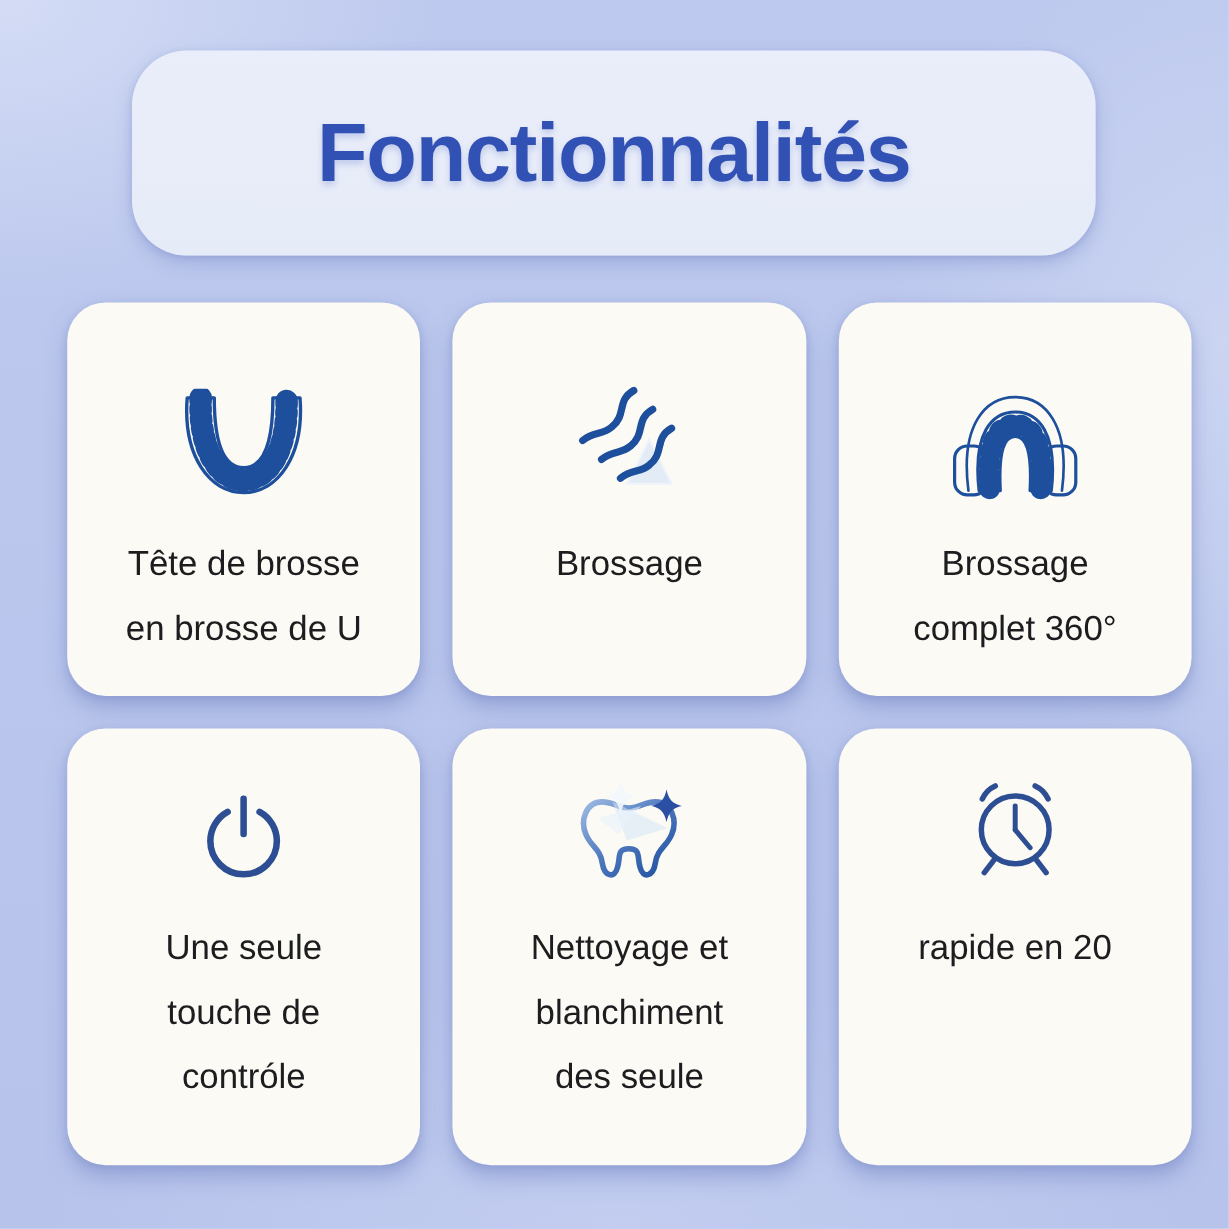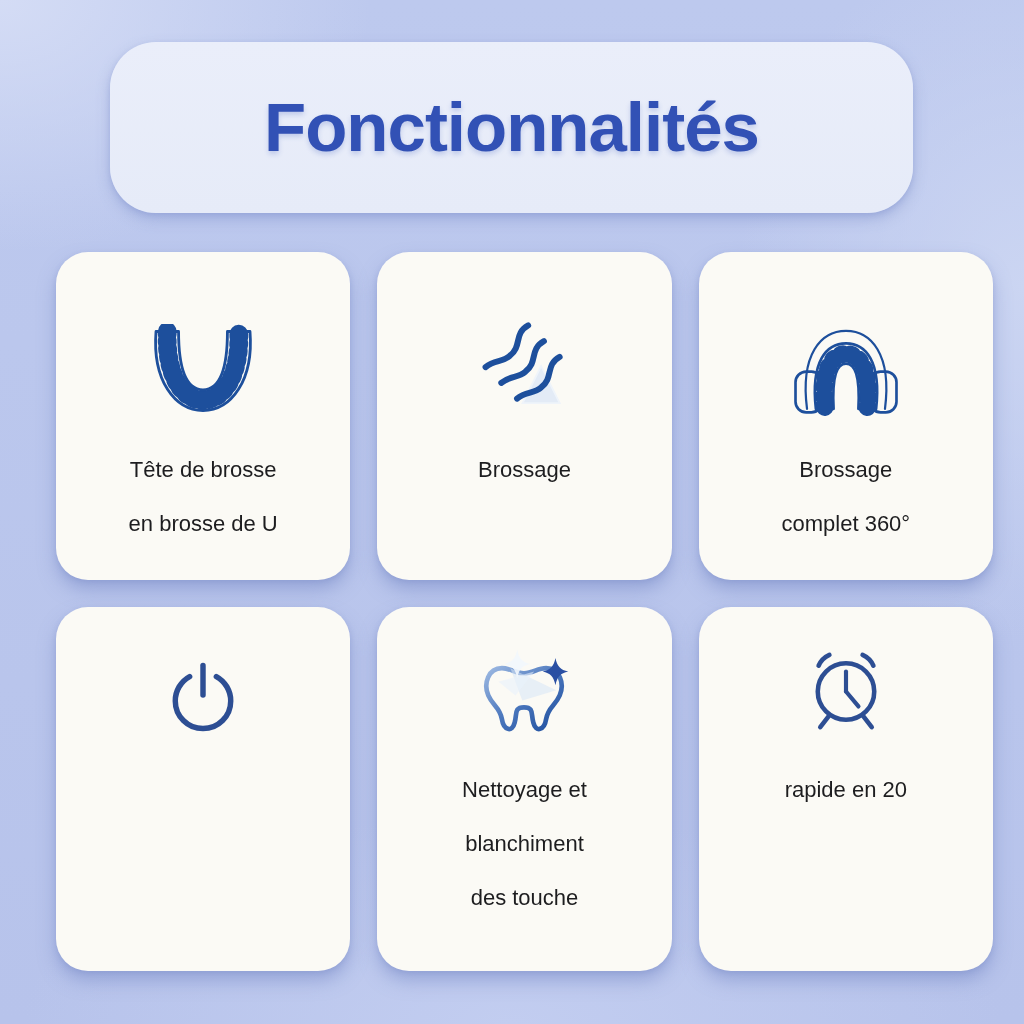--- a/index.html
+++ b/index.html
@@ -35,21 +35,21 @@
   }
   .card{
     background:var(--card-background); border-radius:32px;
     box-shadow:0 10px 17px rgba(118,136,198,.5), 0 2px 5px rgba(118,136,198,.28);
     display:flex; flex-direction:column; align-items:center;
   }
   .iconbox{display:flex; align-items:flex-end; justify-content:center; width:100%;}
   .row1 .iconbox{height:166px;}
   .row2 .iconbox{height:131px;}
   .label{margin-top:25px; text-align:center;}
-  .label div{font-size:22px; line-height:54px; color:var(--card-text);}
+  .label div{font-size:29px; line-height:54px; color:var(--card-text);}
   .ic{stroke:var(--icon-blue); fill:none; stroke-linecap:round; stroke-linejoin:round;}
   .ic-navy{stroke:var(--icon-navy); fill:none; stroke-linecap:round; stroke-linejoin:round;}
 </style>
 </head>
 <body>
 
 <div class="banner">
   <h1 class="title">Fonctionnalités</h1>
 </div>
 
@@ -101,20 +101,25 @@
     </div>
   </div>
 
   <div class="card row2">
     <div class="iconbox">
       <svg width="84" height="86" viewBox="0 0 100 100">
         <circle class="ic-navy" stroke-width="6.5" cx="50" cy="57" r="33" pathLength="100" stroke-dasharray="67 16"></circle>
         <line class="ic-navy" stroke-width="6.5" x1="50" y1="15" x2="50" y2="50"></line>
       </svg>
     </div>
+    <div class="label">
+      <div>Une seule</div>
+      <div>touche de</div>
+      <div>contróle</div>
+    </div>
   </div>
 
   <div class="card row2">
     <div class="iconbox">
       <svg width="102" height="92" viewBox="0 0 120 108">
         <defs>
           <linearGradient id="tg" x1="0" y1="0" x2="1" y2="1">
             <stop offset="0" stop-color="#9db9e2"></stop>
             <stop offset="0.5" stop-color="#4b77bd"></stop>
             <stop offset="1" stop-color="#1e4e9e"></stop>
@@ -123,21 +128,21 @@
         <path d="M34,26 C18,26 12,44 18,58 C23,70 32,72 34,86 C36,99 46,102 49,90 C52,80 48,72 60,72 C72,72 68,80 71,90 C74,102 84,99 86,86 C88,72 97,70 102,58 C108,44 102,26 86,26 C76,26 70,32 60,32 C50,32 44,26 34,26 Z" fill="none" stroke="url(#tg)" stroke-width="5.5" stroke-linejoin="round"></path>
         <polygon points="44,26 98,52 58,64" fill="#d7e6f6" opacity="0.55"></polygon>
         <polygon points="30,42 72,30 50,58" fill="#eaf2fb" opacity="0.6"></polygon>
         <path d="M52,4 C54,15 58,19 67,21 C58,23 54,27 52,38 C50,27 46,23 37,21 C46,19 50,15 52,4 Z" fill="#f2f7fd" opacity="0.9"></path>
         <path d="M97,14 C99,24 103,28 112,30 C103,32 99,36 97,46 C95,36 91,32 82,30 C91,28 95,24 97,14 Z" fill="#2a4fa3"></path>
       </svg>
     </div>
     <div class="label">
       <div>Nettoyage et</div>
       <div>blanchiment</div>
-      <div>des touche</div>
+      <div>des seule</div>
     </div>
   </div>
 
   <div class="card row2">
     <div class="iconbox">
       <svg width="100" height="98" viewBox="0 0 120 118">
         <circle class="ic-navy" stroke-width="5.5" cx="60" cy="62" r="34"></circle>
         <path class="ic-navy" stroke-width="5" d="M60,62 L60,38"></path>
         <path class="ic-navy" stroke-width="5" d="M60,62 L75,80"></path>
         <path class="ic-navy" stroke-width="5.5" d="M27,31 Q31,22 40,18"></path>

